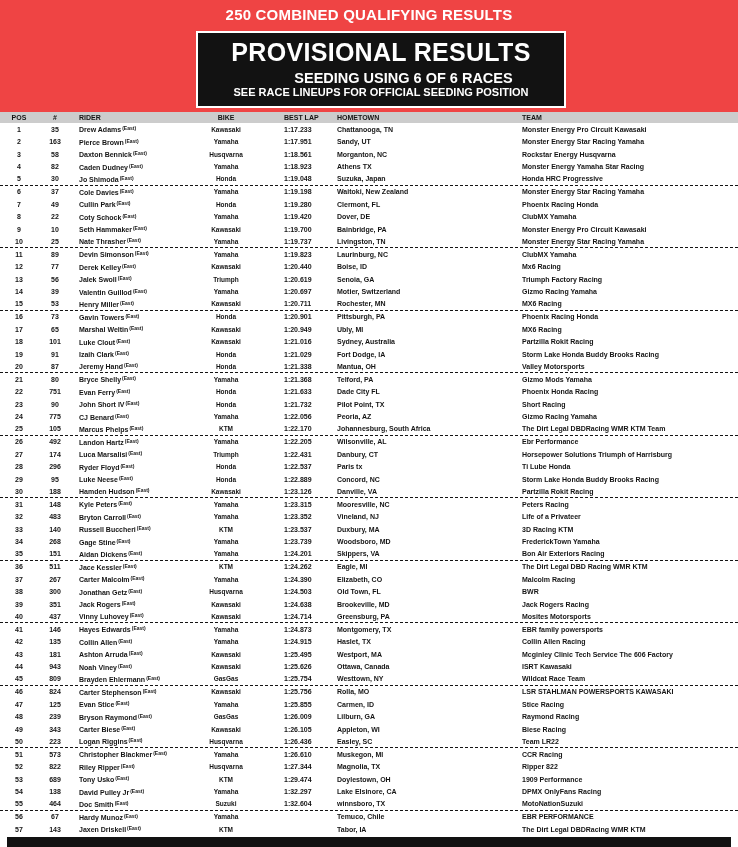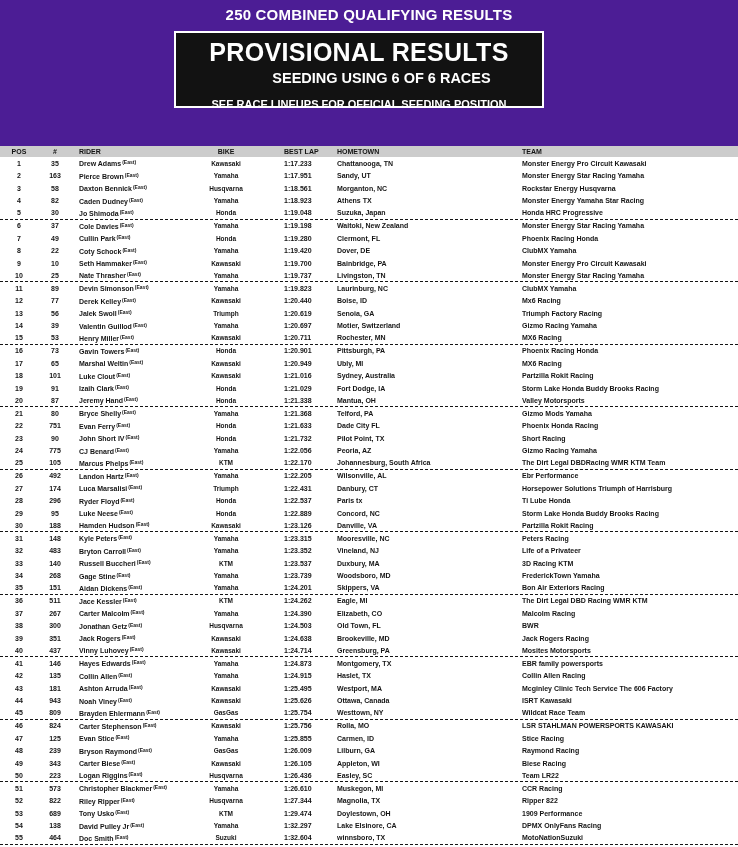--- a/index.html
+++ b/index.html
@@ -7,47 +7,47 @@
   body {
     width: 738px;
     height: 847px;
     font-family: "Liberation Sans", sans-serif;
     color: #141414;
     overflow: hidden;
   }
 
   
   .top-header {
-    background: #4c1d95;
-    height: 146px;
+    background: #ef4444;
+    height: 112px;
     width: 738px;
     position: relative;
   }
   .main-title {
     color: #ffffff;
     text-align: center;
     font-weight: bold;
     font-size: 15px;
     letter-spacing: 0.2px;
     padding-top: 6px;
   }
   .provisional-box {
     position: absolute;
-    left: 174px;
+    left: 196px;
     top: 31px;
     width: 370px;
     height: 77px;
     border: 2px solid #ffffff;
     background: #121212;
     text-align: center;
     color: #ffffff;
   }
   .box-line1 { font-size: 25px; font-weight: bold; letter-spacing: 0.3px; margin-top: 5px; }
   .box-line2 { font-size: 14.5px; font-weight: bold; margin-top: 3px; padding-left: 45px; }
-  .box-line3 { font-size: 11px; font-weight: bold; margin-top: 12px; }
+  .box-line3 { font-size: 11px; font-weight: bold; margin-top: 0; }
 
   
   .grid-row {
     display: grid;
     grid-template-columns: 38px 34px 108px 92px 60px 185px 1fr;
     align-items: center;
     width: 738px;
   }
   .table-header {
     background: #cccccc;

